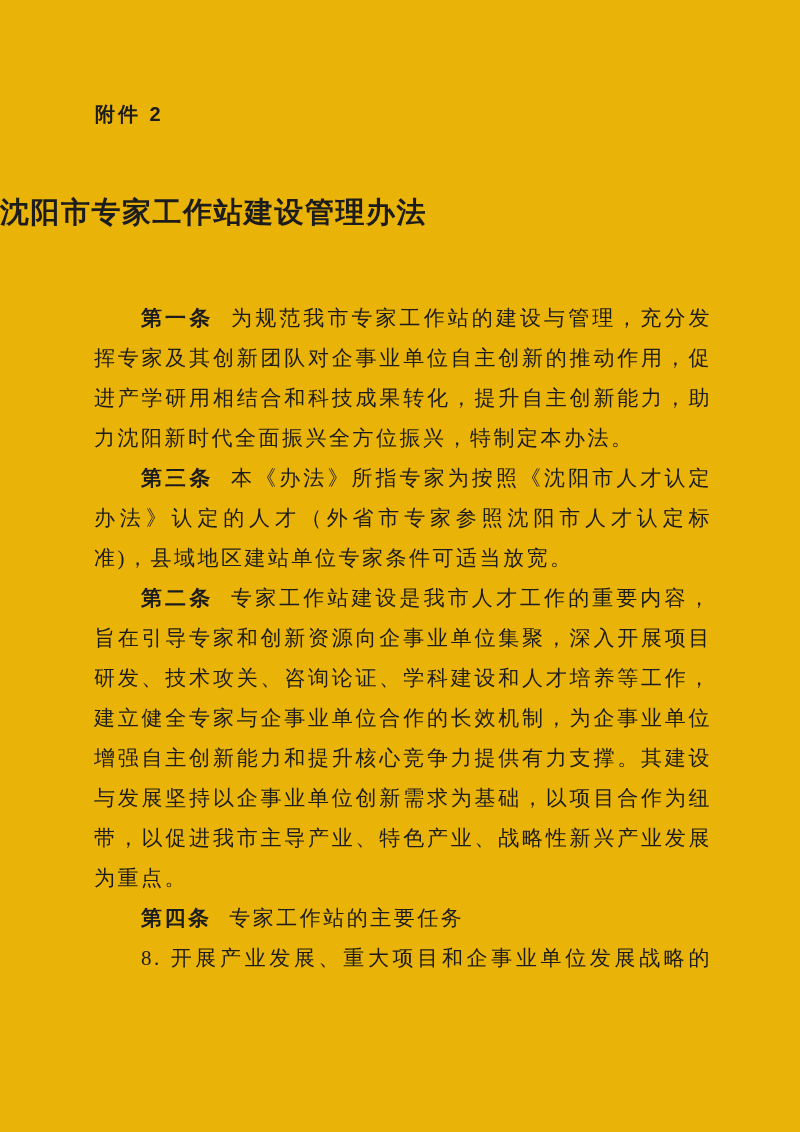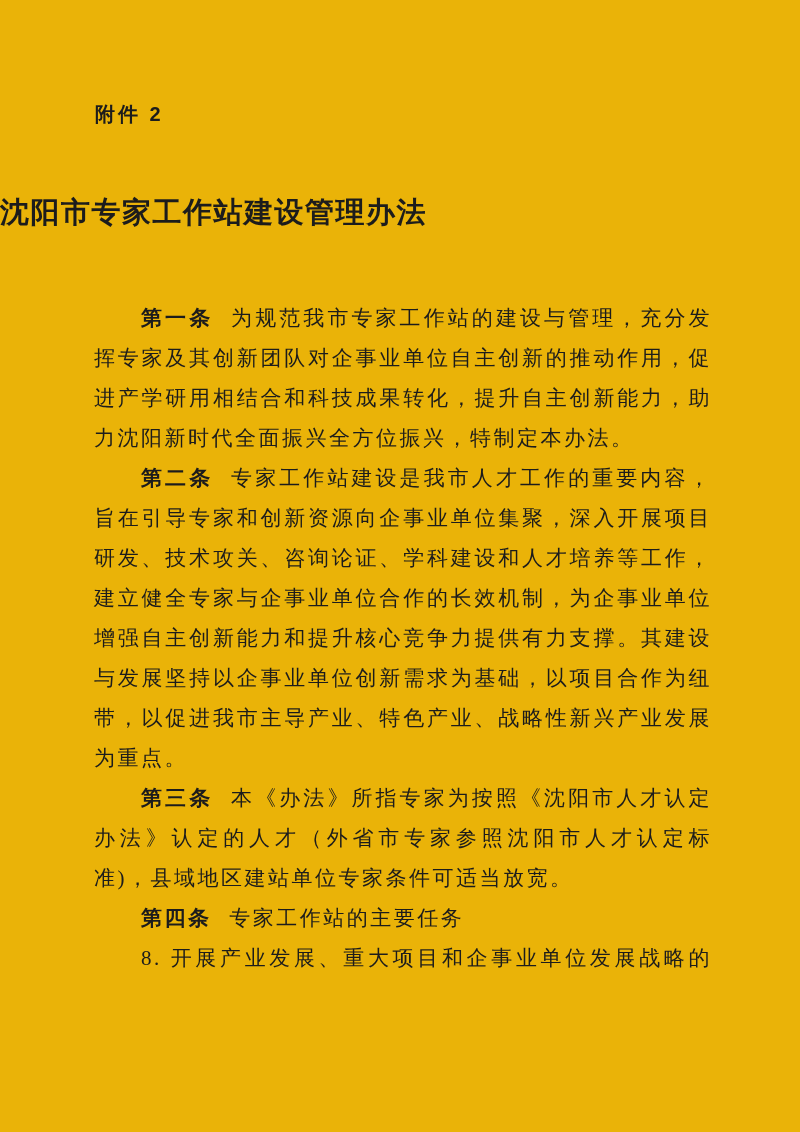--- a/index.html
+++ b/index.html
@@ -84,25 +84,25 @@
   <h1 class="doc-title">沈阳市专家工作站建设管理办法</h1>
 
 
   <div class="doc-body">
 
     <p>
       <span class="article-label">第一条</span><span>为规范我市专家工作站的建设与管理，充分发挥专家及其创新团队对企事业单位自主创新的推动作用，促进产学研用相结合和科技成果转化，提升自主创新能力，助力沈阳新时代全面振兴全方位振兴，特制定本办法。</span>
     </p>
 
     <p>
-      <span class="article-label">第二条</span><span>专家工作站建设是我市人才工作的重要内容，旨在引导专家和创新资源向企事业单位集聚，深入开展项目研发、技术攻关、咨询论证、学科建设和人才培养等工作，建立健全专家与企事业单位合作的长效机制，为企事业单位增强自主创新能力和提升核心竞争力提供有力支撑。其建设与发展坚持以企事业单位创新需求为基础，以项目合作为纽带，以促进我市主导产业、特色产业、战略性新兴产业发展为重点。</span>
+      <span class="article-label">第三条</span><span>本《办法》所指专家为按照《沈阳市人才认定办法》认定的人才（外省市专家参照沈阳市人才认定标准)，县域地区建站单位专家条件可适当放宽。</span>
     </p>
 
     <p>
-      <span class="article-label">第三条</span><span>本《办法》所指专家为按照《沈阳市人才认定办法》认定的人才（外省市专家参照沈阳市人才认定标准)，县域地区建站单位专家条件可适当放宽。</span>
+      <span class="article-label">第二条</span><span>专家工作站建设是我市人才工作的重要内容，旨在引导专家和创新资源向企事业单位集聚，深入开展项目研发、技术攻关、咨询论证、学科建设和人才培养等工作，建立健全专家与企事业单位合作的长效机制，为企事业单位增强自主创新能力和提升核心竞争力提供有力支撑。其建设与发展坚持以企事业单位创新需求为基础，以项目合作为纽带，以促进我市主导产业、特色产业、战略性新兴产业发展为重点。</span>
     </p>
 
     <p>
       <span class="article-label">第四条</span><span>专家工作站的主要任务</span>
     </p>
 
     <p class="flush-last">
       <span>8. 开展产业发展、重大项目和企事业单位发展战略的</span>
     </p>
 

